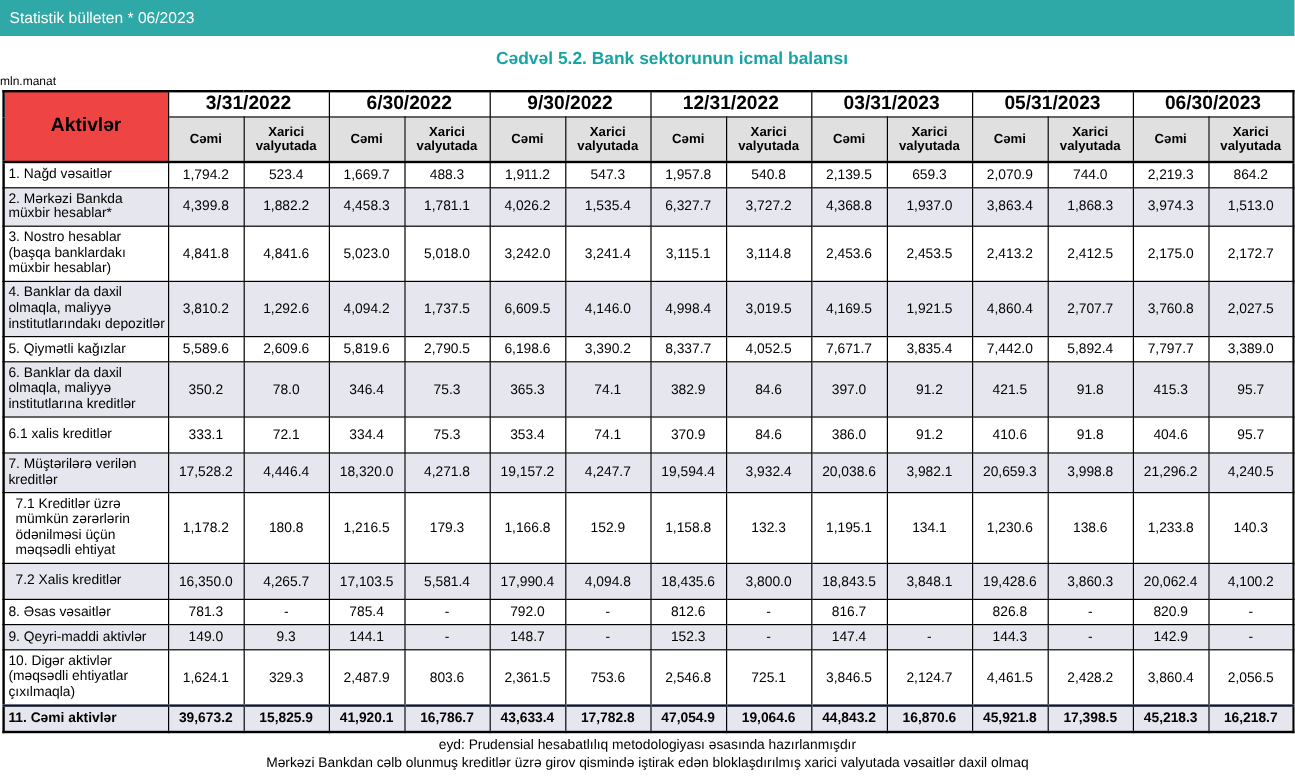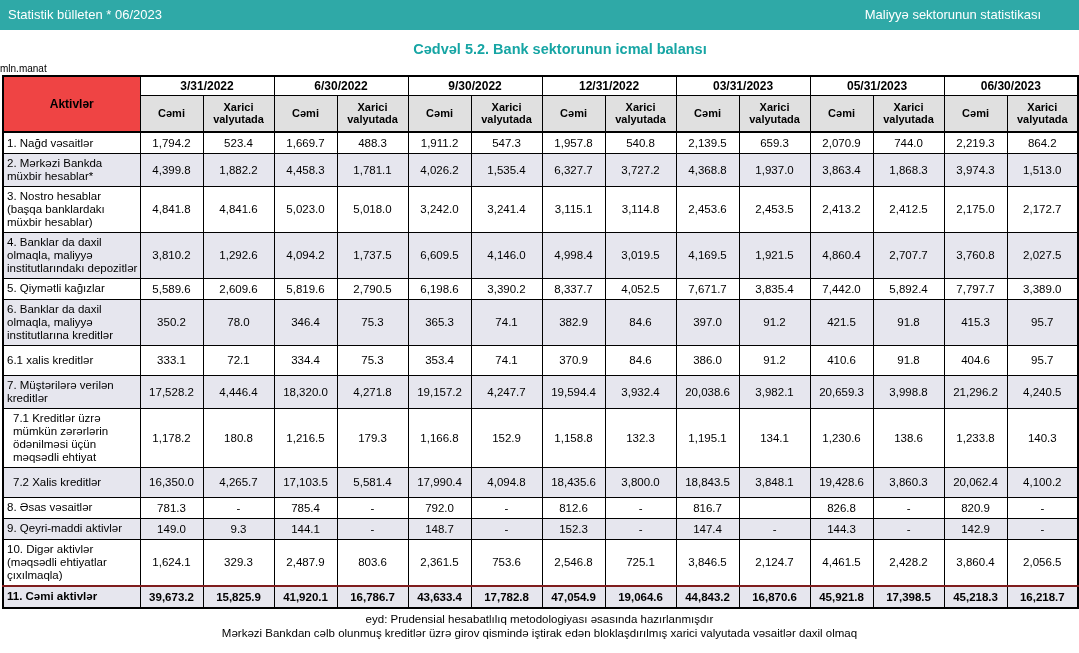--- a/index.html
+++ b/index.html
@@ -24,44 +24,43 @@
   .unit{text-align:left;font-size:10px;padding-right:7px;margin-top:6px;margin-bottom:1px;}
 
   table{border-collapse:collapse;width:1075px;margin:0 2px;table-layout:fixed;
     border:2px solid #000;}
   th,td{border:1px solid #000;overflow:hidden;}
   col.c-label{width:137px;}
   col.c-total{width:63px;}
   col.c-foreign{width:71px;}
 
   thead th{font-weight:bold;text-align:center;vertical-align:middle;background:#fff;}
-  thead tr.dates th{font-size:12px;height:19px;}
+  thead tr.dates th{font-size:16px;height:19px;}
   thead tr.subs th{font-size:11px;height:37px;background:var(--subhead-shade);line-height:1.1;}
   th.corner{font-size:11.5px;background:#ef4444;}
   thead{border-bottom:2px solid #000;}
 
   td.lbl{text-align:left;font-size:11.5px;padding:3px 2px 3px 3px;line-height:1.13;}
   td.num{text-align:center;font-size:11.5px;padding:4px 1px;}
   tr.shaded td{background:var(--row-shade);}
   tr.xbold td{font-weight:bold;}
-  tr.thick-top td{border-top:2px solid #7f1d1d;}
+  tr.thick-top td{border-top:2px solid #0f172a;}
   tr.pad td{padding-top:8px;padding-bottom:8px;}
   td.indent{padding-left:9px;}
 
   .footnotes{font-size:11.5px;line-height:1.25;margin-top:3px;margin-left:0;text-align:center;}
   .footnotes div{white-space:nowrap;}
 </style>
 </head>
 <body>
 
 <div class="page">
 
   <div class="topbar">
     <span>Statistik bülleten * 06/2023</span>
-    <span>Maliyyə sektorunun statistikası</span>
   </div>
 
   <div class="title">Cədvəl 5.2. Bank sektorunun icmal balansı</div>
 
   <div class="unit">mln.manat</div>
 
   <table>
     <colgroup id="cols">
         <col class="c-label">
         <col class="c-total">

